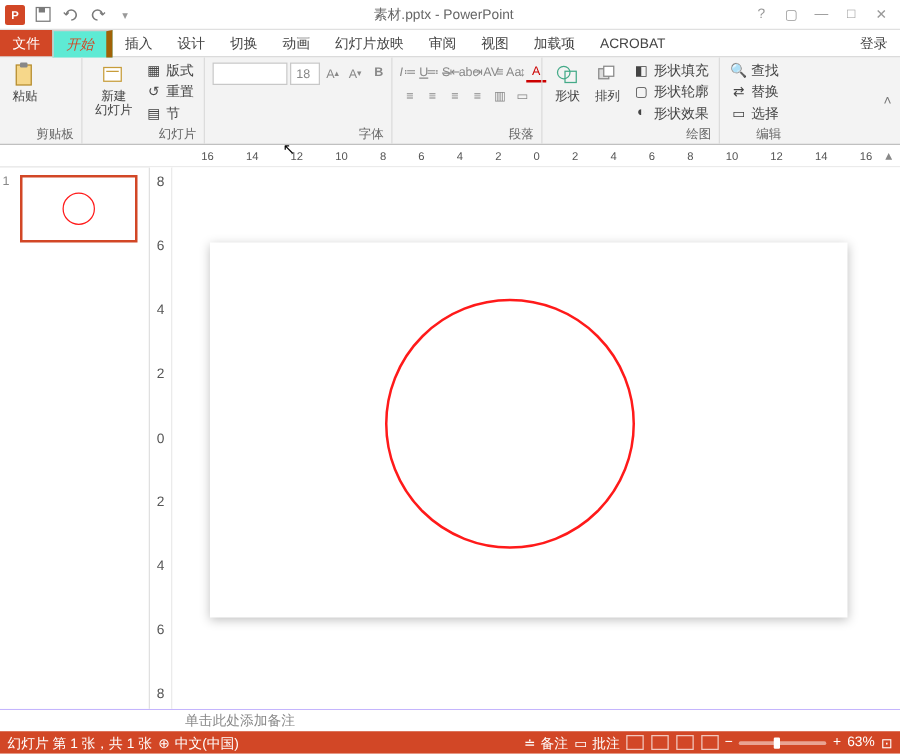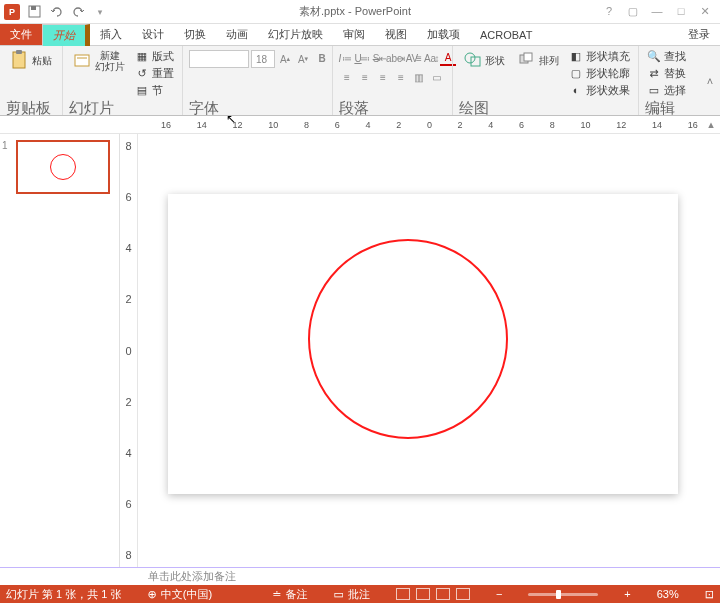--- a/index.html
+++ b/index.html
@@ -18,22 +18,22 @@
 .ribbon-tabs { height: 22px; display: flex; align-items: stretch; background: #fff; border-bottom: 1px solid #d0d0d0; }
 .tab { padding: 0 10px; display: flex; align-items: center; color: #444; cursor: pointer; font-size: 11px; }
 .tab.file { background: #d24726; color: #fff; }
 .tab.active { background: #5eead4; color: #d24726; border-top: 1px solid #d0d0d0; border-left: 1px solid #d0d0d0; border-right: 5px solid #a16207; margin-bottom: -1px; font-style: italic; }
 .login { margin-left: auto; padding: 0 10px; display: flex; align-items: center; color: #444; }
 
 
 .ribbon { height: 70px; background: #f3f3f3; border-bottom: 1px solid #c0c0c0; display: flex; }
 .group { border-right: 1px solid #dcdcdc; display: flex; flex-direction: column; padding: 2px 6px 0 6px; }
 .group-body { flex: 1; display: flex; align-items: flex-start; gap: 4px; }
-.group-label { text-align: left; color: #666; font-size: 15px; height: 14px; line-height: 14px; }
-.big-btn { display: flex; flex-direction: row; align-items: center; gap: 2px; padding: 2px 4px; color: #444; }
+.group-label { text-align: right; color: #666; font-size: 10px; height: 14px; line-height: 14px; margin-left: 23px; }
+.big-btn { display: flex; flex-direction: column; align-items: center; gap: 2px; padding: 2px 4px; color: #444; }
 .big-btn .ic { width: 20px; height: 20px; display: flex; align-items: center; justify-content: center; }
 .big-btn .lbl { font-size: 10px; text-align: center; line-height: 11px; }
 .stack { display: flex; flex-direction: column; gap: 1px; }
 .small-btn { display: flex; align-items: center; gap: 3px; font-size: 10px; color: #444; height: 16px; padding: 0 2px; }
 .small-btn .ic { width: 14px; height: 14px; display: flex; align-items: center; justify-content: center; }
 
 
 .font-row { display: flex; gap: 2px; align-items: center; }
 .font-select { border: 1px solid #c8c8c8; background: #fff; height: 18px; color: #888; font-size: 10px; padding: 0 4px; display: flex; align-items: center; }
 .font-name { width: 60px; }
@@ -58,21 +58,21 @@
 .ruler-v { width: 18px; background: #fff; border-right: 1px solid #e5e5e5; position: relative; display:flex; flex-direction:column; justify-content:space-between; align-items:center; padding:6px 0; font-size:9px; color:#555;}
 .canvas-wrap { flex: 1; position: relative; background: #fff; overflow: hidden; }
 .slide { position: absolute; left: 30px; top: 60px; width: 510px; height: 300px; background: #fff; box-shadow: 0 2px 8px rgba(0,0,0,.25); }
 .circle { position: absolute; left: 140px; top: 45px; width: 200px; height: 200px; border: 2.5px solid #ff1a1a; border-radius: 50%; }
 .cursor { position: absolute; left: 226px; top: 112px; font-size: 12px; color: #000; pointer-events: none; }
 
 
 .notes { height: 18px; border-top: 1px solid #c4b5fd; background: #fff; padding-left: 148px; display: flex; align-items: center; color: #888; font-size: 11px; }
 
 
-.status { height: 18px; background: #d24726; color: #fff; display: flex; align-items: center; font-size: 10px; padding: 0 6px; gap: 26px; }
+.status { height: 18px; background: #d24726; color: #fff; display: flex; align-items: center; font-size: 10px; padding: 0 6px; gap: 5px; }
 .status .spacer { flex: 1; }
 .status .sec { display: flex; align-items: center; gap: 4px; }
 .zoom-slider { width: 70px; height: 3px; background: rgba(255,255,255,.5); position: relative; border-radius: 2px; }
 .zoom-slider::after { content: ""; position: absolute; left: 40%; top: -3px; width: 5px; height: 9px; background: #fff; border-radius: 1px; }
 .view-icons { display: flex; gap: 6px; }
 .view-icons span { width: 14px; height: 12px; border: 1px solid #fff; opacity: .7; }
 
 svg { display: block; }
 </style>
 </head>

